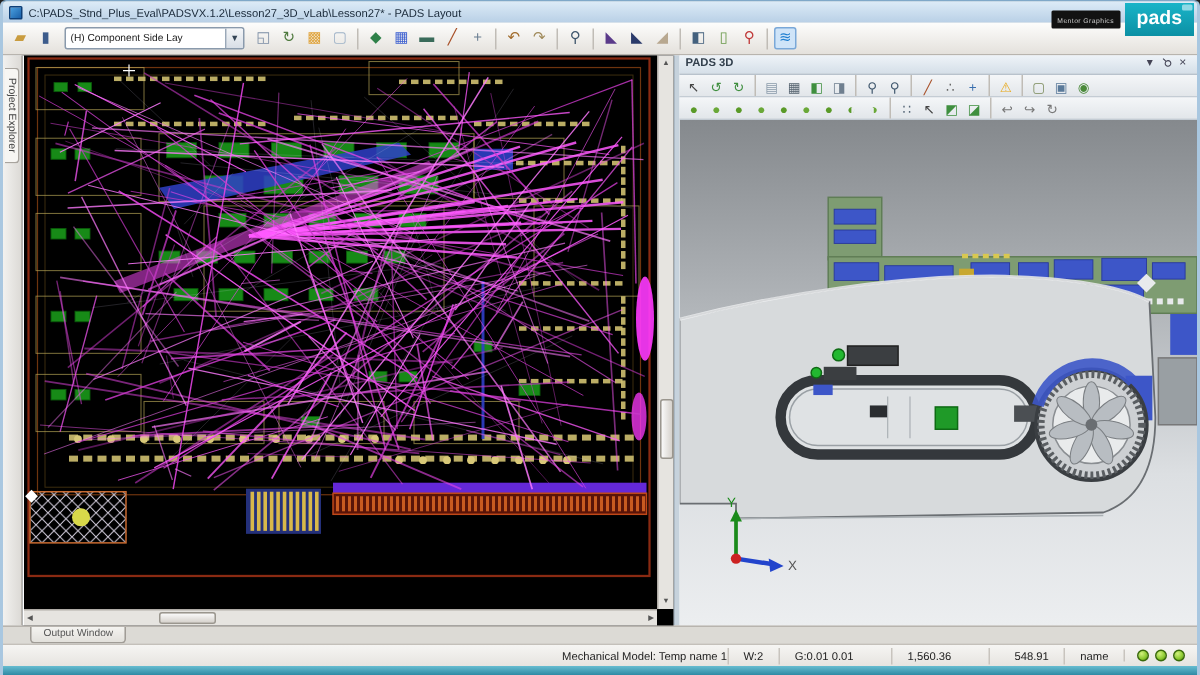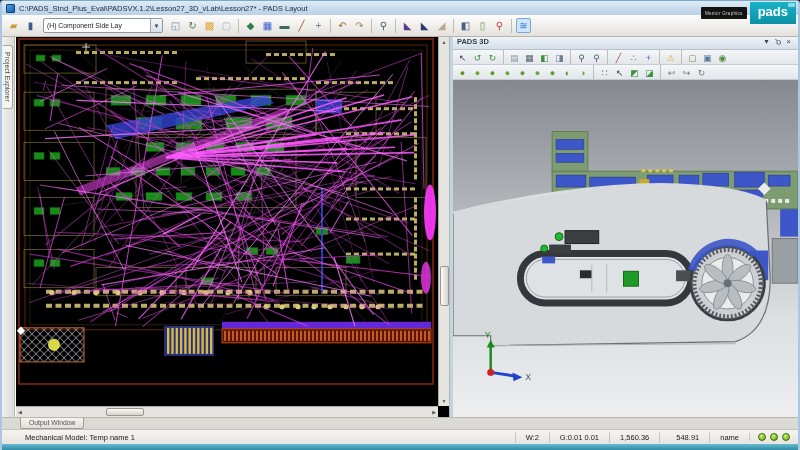--- a/index.html
+++ b/index.html
@@ -80,23 +80,23 @@
   .watermark { position:absolute; right:8px; bottom:6px; font-size:26px; font-weight:bold;
     color:#3fa9e8; text-shadow:0 0 3px rgba(255,255,255,.9); letter-spacing:2px; }
 
   
   .outputrow { height:12px; flex:0 0 12px; background:#dcdad5; display:flex; align-items:flex-start;
     padding-left:18px; border-top:1px solid #b8b4ae; }
   .out-tab { font-size:6.8px; color:#555; background:linear-gradient(#f4f3f0,#e2e0db);
     border:1px solid #a09c96; border-top:none; border-radius:0 0 3px 3px; padding:0 8px; height:11px; line-height:10px; }
   .statusbar { height:15px; flex:0 0 15px; display:flex; align-items:center;
     background:linear-gradient(#f6f5f3,#e6e4e0); border-top:1px solid #c4c0ba; font-size:7.5px; color:#222; }
-  .status-msg { flex:1; padding-left:23px; }
+  .status-msg { flex:1; padding-left:5px;text-align:right; }
   .seg { padding:0 10px; border-left:1px solid #c8c4be; height:11px; line-height:11px; }
-  .seg.num { min-width:50px; text-align:right; }
+  .seg.num { min-width:50px; text-align:right;margin-left:15px; }
   .leds { display:flex; gap:4px; padding:0 8px; border-left:1px solid #c8c4be; }
   .led { width:8px; height:8px; border-radius:50%; background:radial-gradient(circle at 35% 30%,#d2f07e,#8ac92e 60%,#4a7a10);
     border:1px solid #3a6a0a; }
   .bottom-edge { height:6px; flex:0 0 6px; background:linear-gradient(#66bcd0,#2f8aa4); }
 </style>
 </head>
 <body>
 
 <div class="win">
 

